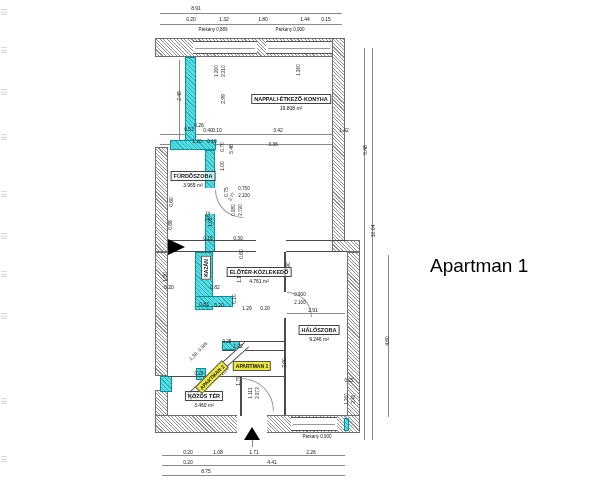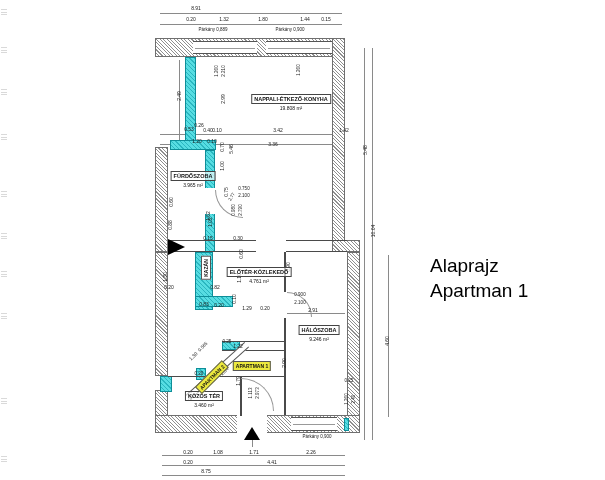--- a/index.html
+++ b/index.html
@@ -193,15 +193,14 @@
     <span class="room-name" style="left: 319px; top: 330px; transform: translate(-50%, -50%) rotate(0deg);">HÁLÓSZOBA</span>
     <span class="room-area" style="left: 319px; top: 339px; transform: translate(-50%, -50%) rotate(0deg);">9.246 m²</span>
     <span class="room-name" style="left: 204px; top: 396px; transform: translate(-50%, -50%) rotate(0deg);">KÖZÖS TÉR</span>
     <span class="room-area" style="left: 204px; top: 405px; transform: translate(-50%, -50%) rotate(0deg);">3.460 m²</span>
     <span class="tag" style="left: 206px; top: 268px; transform: translate(-50%, -50%) rotate(-90deg);">KAZÁN</span>
     <span class="tag highlight" style="left: 252px; top: 366px; transform: translate(-50%, -50%) rotate(0deg);">APARTMAN 1</span>
     <span class="tag highlight" style="left: 212px; top: 377px; transform: translate(-50%, -50%) rotate(-45deg);">APARTMAN 2</span>
   </div>
 
 <div class="title">
-  <div>Alaprajz</div>
   <div>Apartman 1</div>
 </div>
 
 </body></html>

